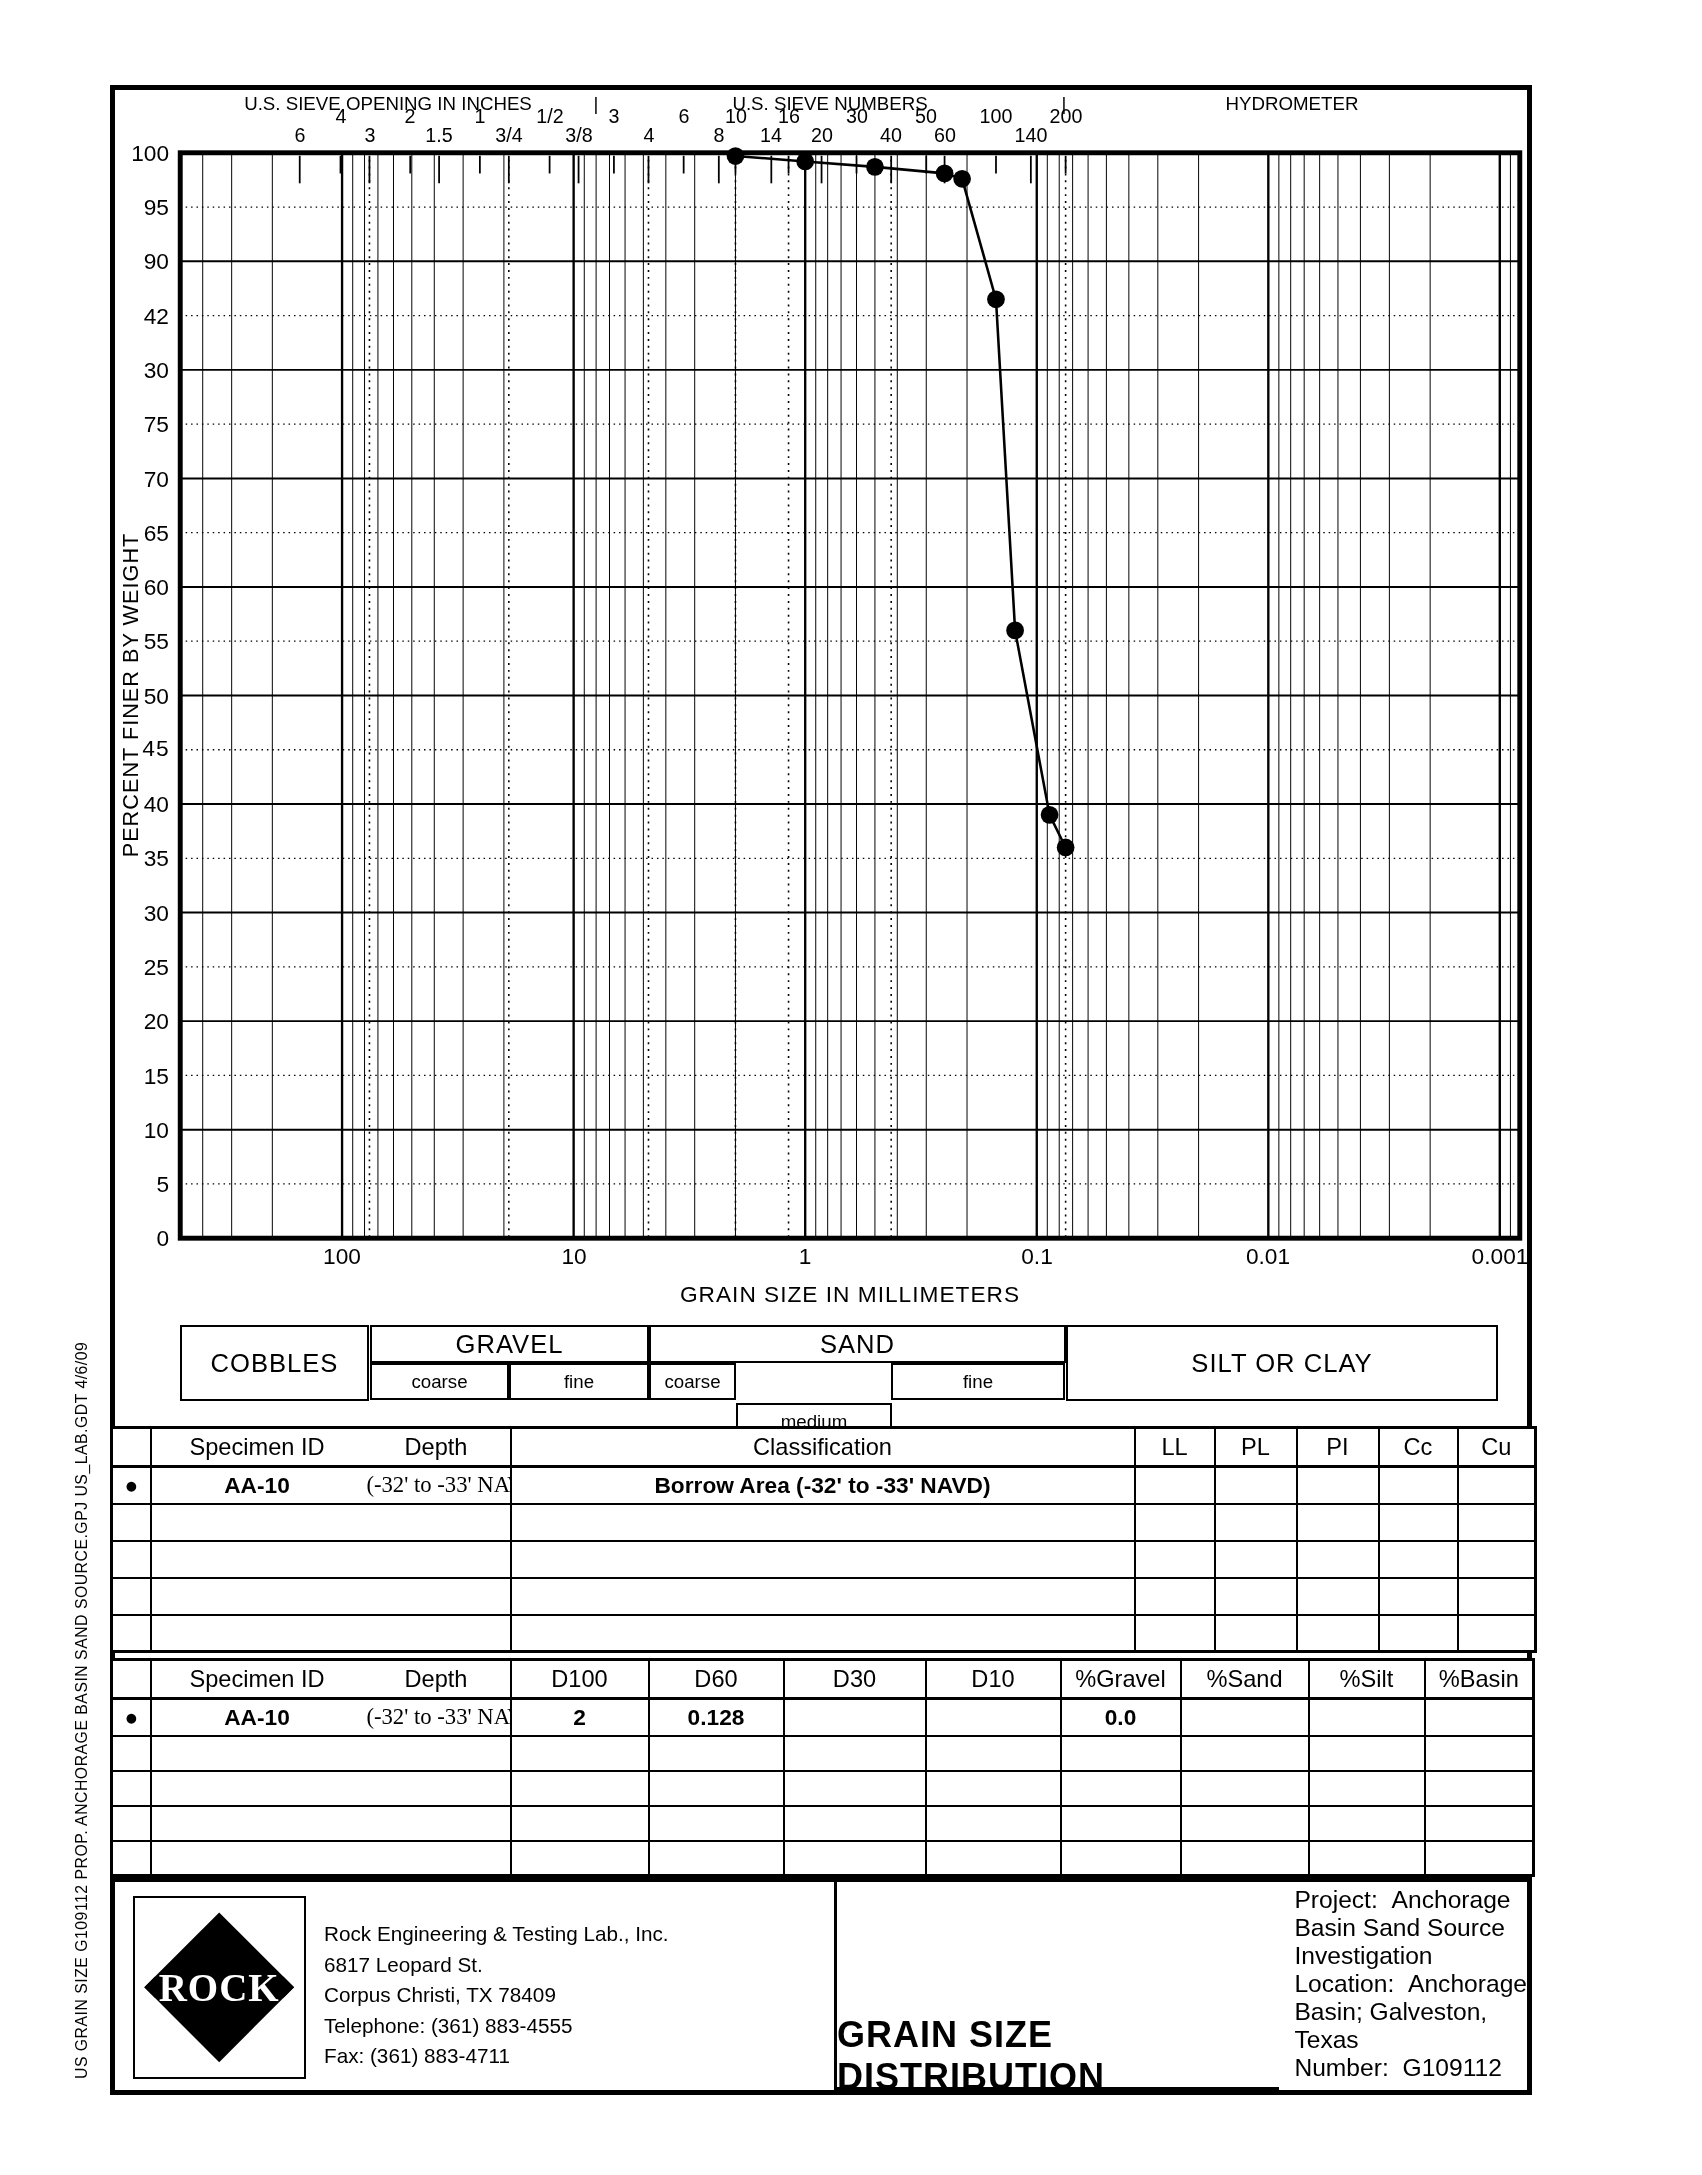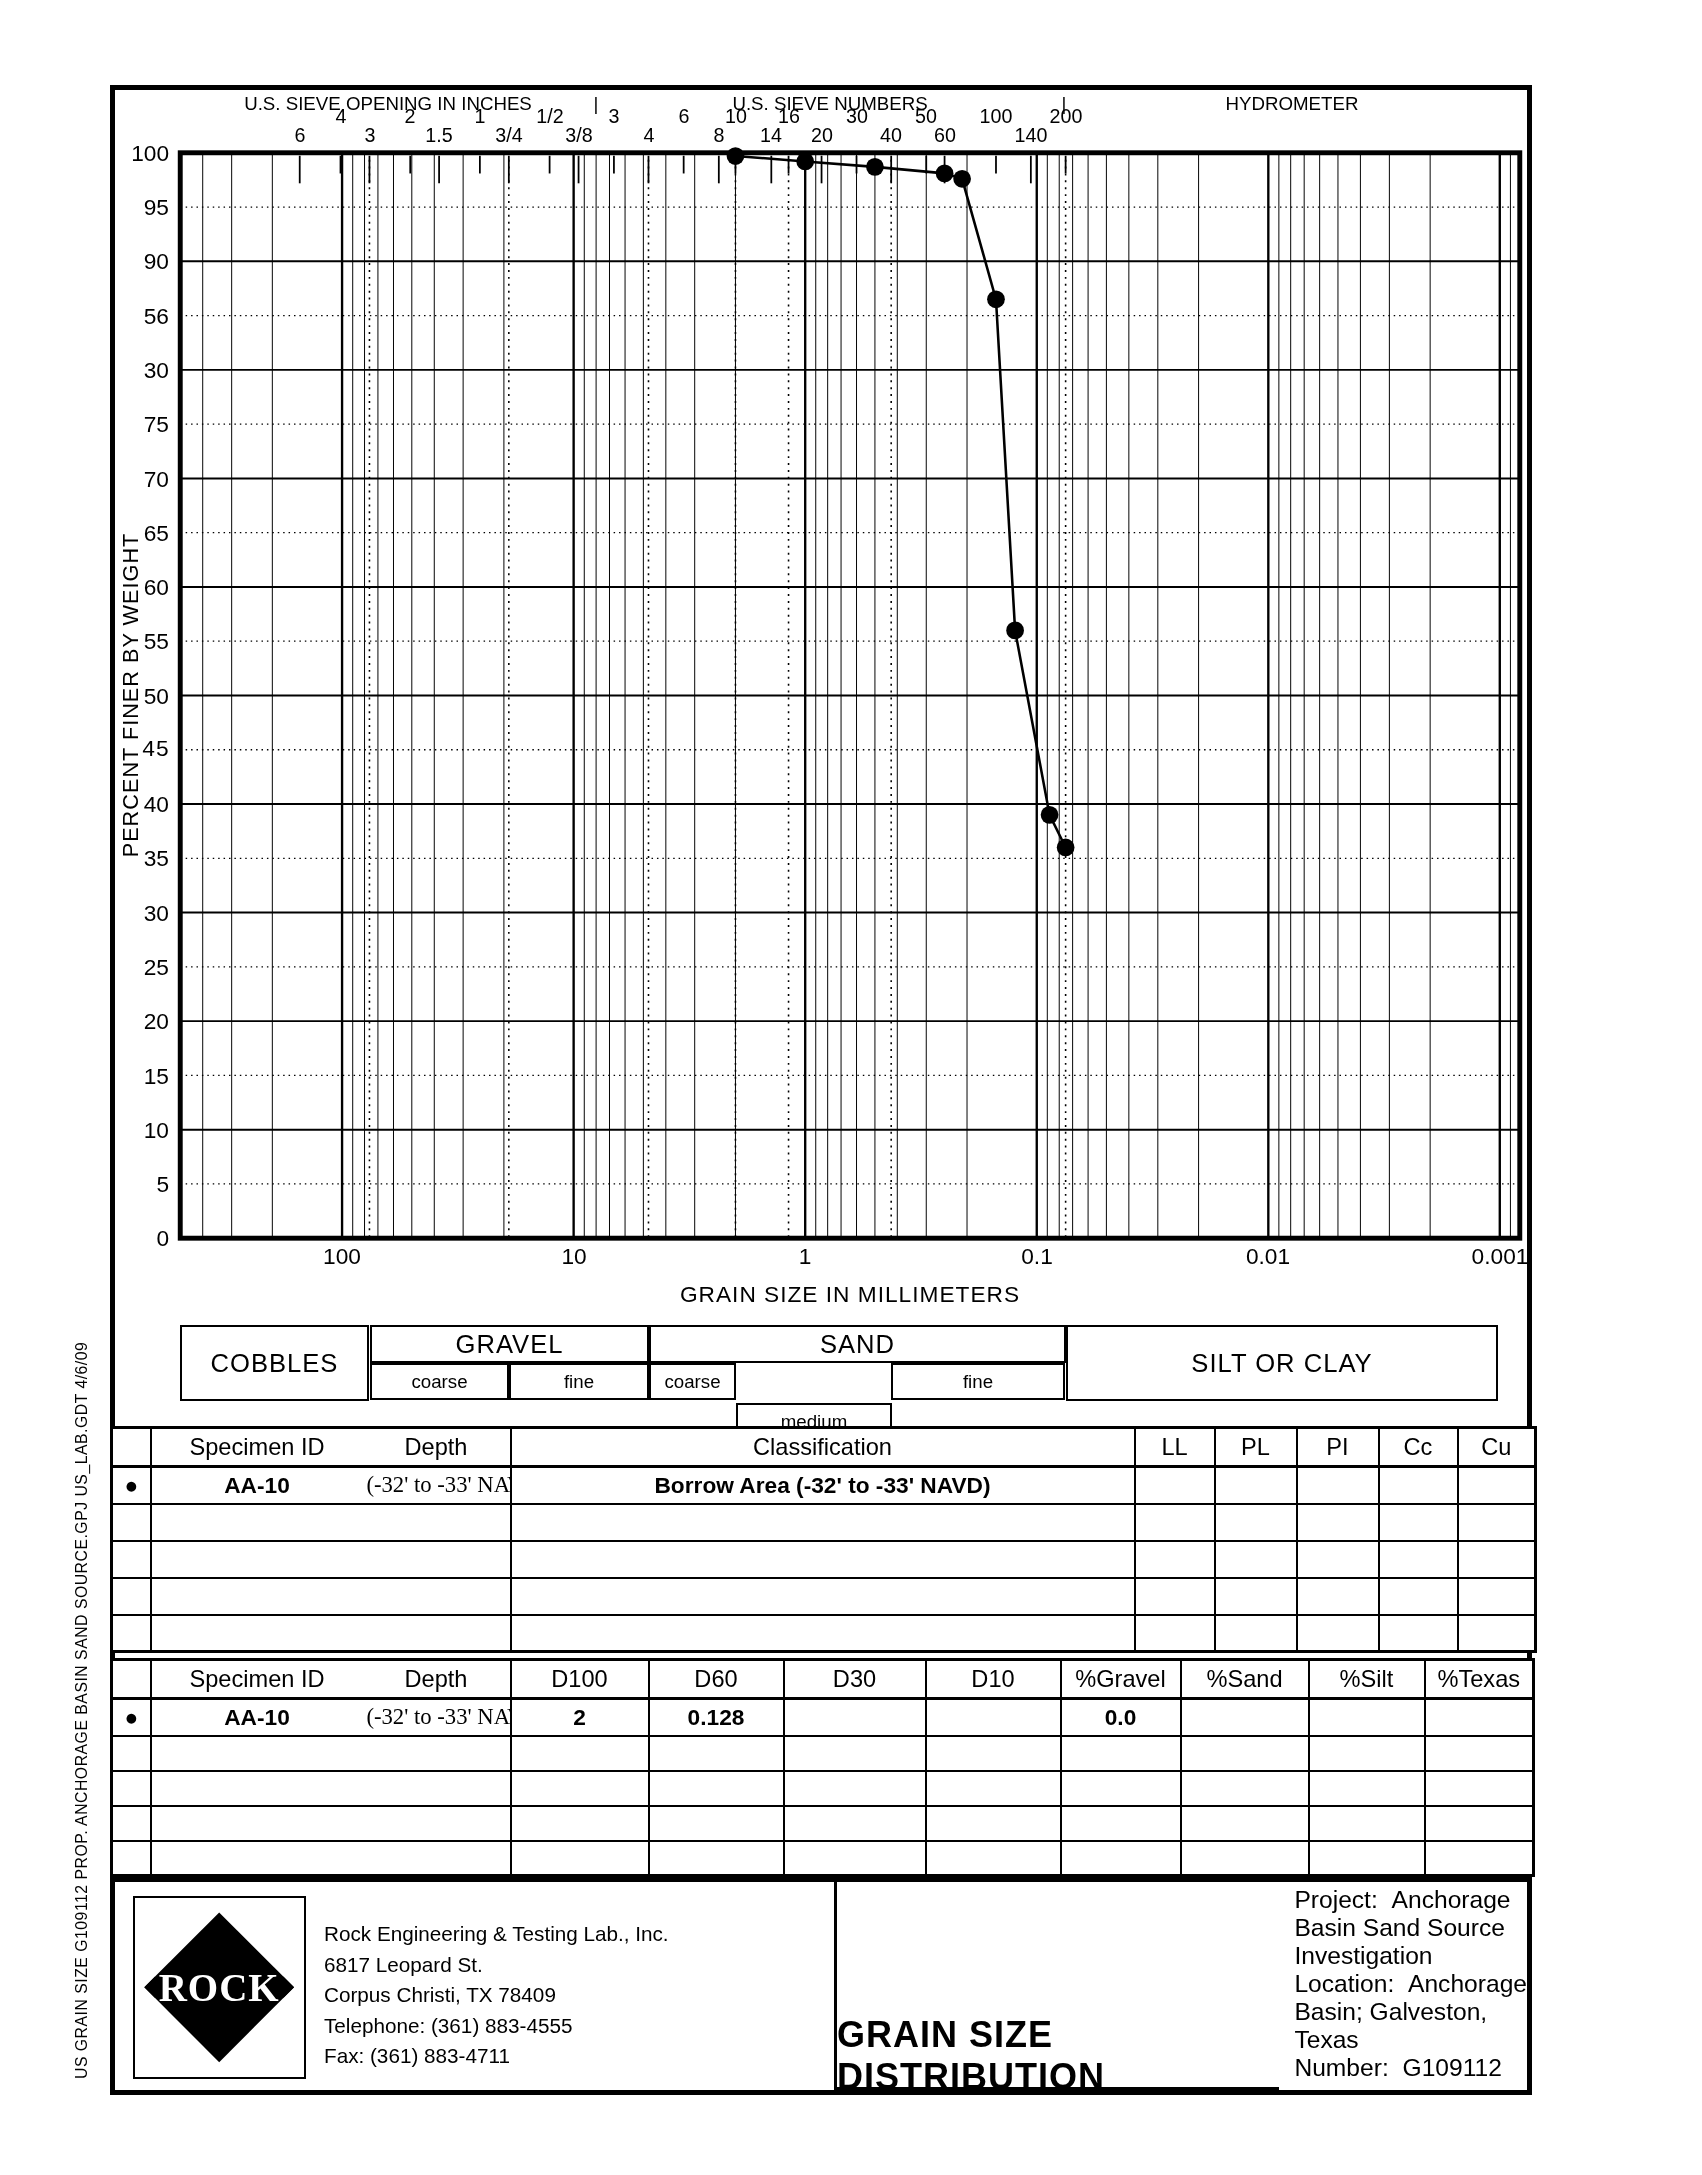--- a/index.html
+++ b/index.html
@@ -205,21 +205,21 @@
       <div class="sieve-label" style="left:926px;top:105px;">50</div>
       <div class="sieve-label" style="left:945px;top:124px;">60</div>
       <div class="sieve-label" style="left:996px;top:105px;">100</div>
       <div class="sieve-label" style="left:1031px;top:124px;">140</div>
       <div class="sieve-label" style="left:1066px;top:105px;">200</div>
     </div>
   <div id="y-labels">
       <div class="ytick" style="left:110px;top:140px;">100</div>
       <div class="ytick" style="left:110px;top:194px;">95</div>
       <div class="ytick" style="left:110px;top:248px;">90</div>
-      <div class="ytick" style="left:110px;top:303px;">56</div>
+      <div class="ytick" style="left:110px;top:303px;">42</div>
       <div class="ytick" style="left:110px;top:357px;">30</div>
       <div class="ytick" style="left:110px;top:411px;">75</div>
       <div class="ytick" style="left:110px;top:466px;">70</div>
       <div class="ytick" style="left:110px;top:520px;">65</div>
       <div class="ytick" style="left:110px;top:574px;">60</div>
       <div class="ytick" style="left:110px;top:628px;">55</div>
       <div class="ytick" style="left:110px;top:683px;">50</div>
       <div class="ytick" style="left:110px;top:737px;font-family:Liberation Mono, monospace;">45</div>
       <div class="ytick" style="left:110px;top:791px;">40</div>
       <div class="ytick" style="left:110px;top:845px;">35</div>
@@ -355,21 +355,21 @@
           <td class=""></td>
           <td class="nr">Specimen ID</td>
           <td class="nl">Depth</td>
           <td class="">D100</td>
           <td class="">D60</td>
           <td class="">D30</td>
           <td class="">D10</td>
           <td class="">%Gravel</td>
           <td class="">%Sand</td>
           <td class="">%Silt</td>
-          <td class="">%Texas</td>
+          <td class="">%Basin</td>
         </tr>
         <tr class="bd">
           <td class="">●</td>
           <td class="bold nr">AA-10</td>
           <td class="serif nl">(-32' to -33' NAVD)</td>
           <td class="bold">2</td>
           <td class="bold">0.128</td>
           <td class=""></td>
           <td class=""></td>
           <td class="bold">0.0</td>

